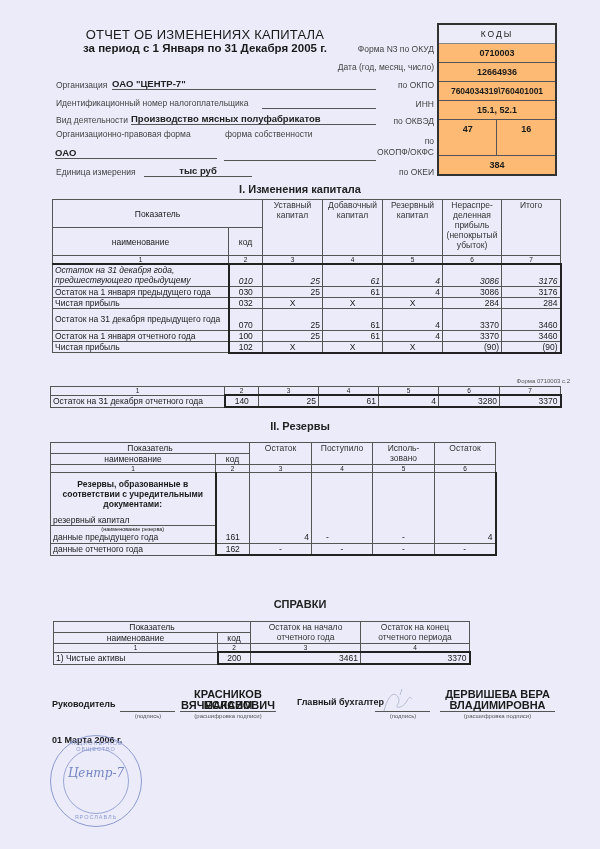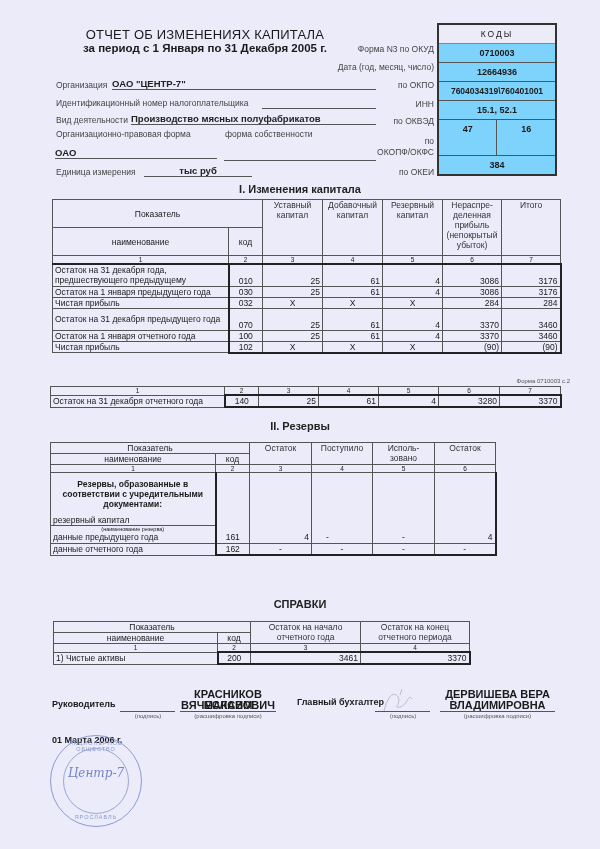--- a/index.html
+++ b/index.html
@@ -14,21 +14,21 @@
   .title { left:85px; top:27px; width:240px; text-align:center; font-size:13px; letter-spacing:0.2px; }
   .subtitle { left:70px; top:42px; width:270px; text-align:center; font-size:11.5px; font-weight:bold; }
   .lbl { font-size:8.5px; color:#444; }
   .val { font-size:9.5px; font-weight:bold; color:#222; }
   .uline { border-bottom:1px solid #555; }
   .rlbl { font-size:8.5px; color:#444; text-align:right; }
 
   
   .codes { left:437px; top:23px; width:120px; }
   .codes table { border-collapse:collapse; width:100%; }
-  .codes td { border:1px solid #555; text-align:center; font-size:9px; font-weight:bold; height:16px; background:#7dd3fc; }
+  .codes td { border:1px solid #555; text-align:center; font-size:9px; font-weight:bold; height:16px; background:#fdba74; }
   .codes .hdr td { font-weight:normal; letter-spacing:2px; font-size:8.5px; background:#ececf8; border:1px solid #888; }
   .codes .outer { border:2px solid #333; }
 
   .section { text-align:center; font-size:11px; font-weight:bold; color:#222; }
 
   table.grid { border-collapse:collapse; position:absolute; table-layout:fixed; }
   table.grid td { border:1px solid #555; font-size:8.5px; padding:0 2px; vertical-align:middle; }
   .c { text-align:center; }
   .r { text-align:right; }
   .small { font-size:6.5px !important; text-align:center; }
@@ -138,21 +138,21 @@
   </tr>
   <tr style="height:8px;">
     <td class="small">1</td>
     <td class="small">2</td>
     <td class="small">3</td>
     <td class="small">4</td>
     <td class="small">5</td>
     <td class="small">6</td>
     <td class="small">7</td>
   </tr>
-  <tr style="height:22px;" class="thick-top">
+  <tr style="height:22px;font-style:italic;" class="thick-top">
     <td style="line-height:10px;">Остаток на 31 декабря года, предшествующего предыдущему</td>
     <td class="c thick-left thick-top" style="vertical-align:bottom;">010</td>
     <td class="r thick-top" style="vertical-align:bottom;">25</td>
     <td class="r thick-top" style="vertical-align:bottom;">61</td>
     <td class="r thick-top" style="vertical-align:bottom;">4</td>
     <td class="r thick-top" style="vertical-align:bottom;">3086</td>
     <td class="r thick-top thick-right" style="vertical-align:bottom;">3176</td>
   </tr>
   <tr style="height:11px;">
     <td>Остаток на 1 января предыдущего года</td>

